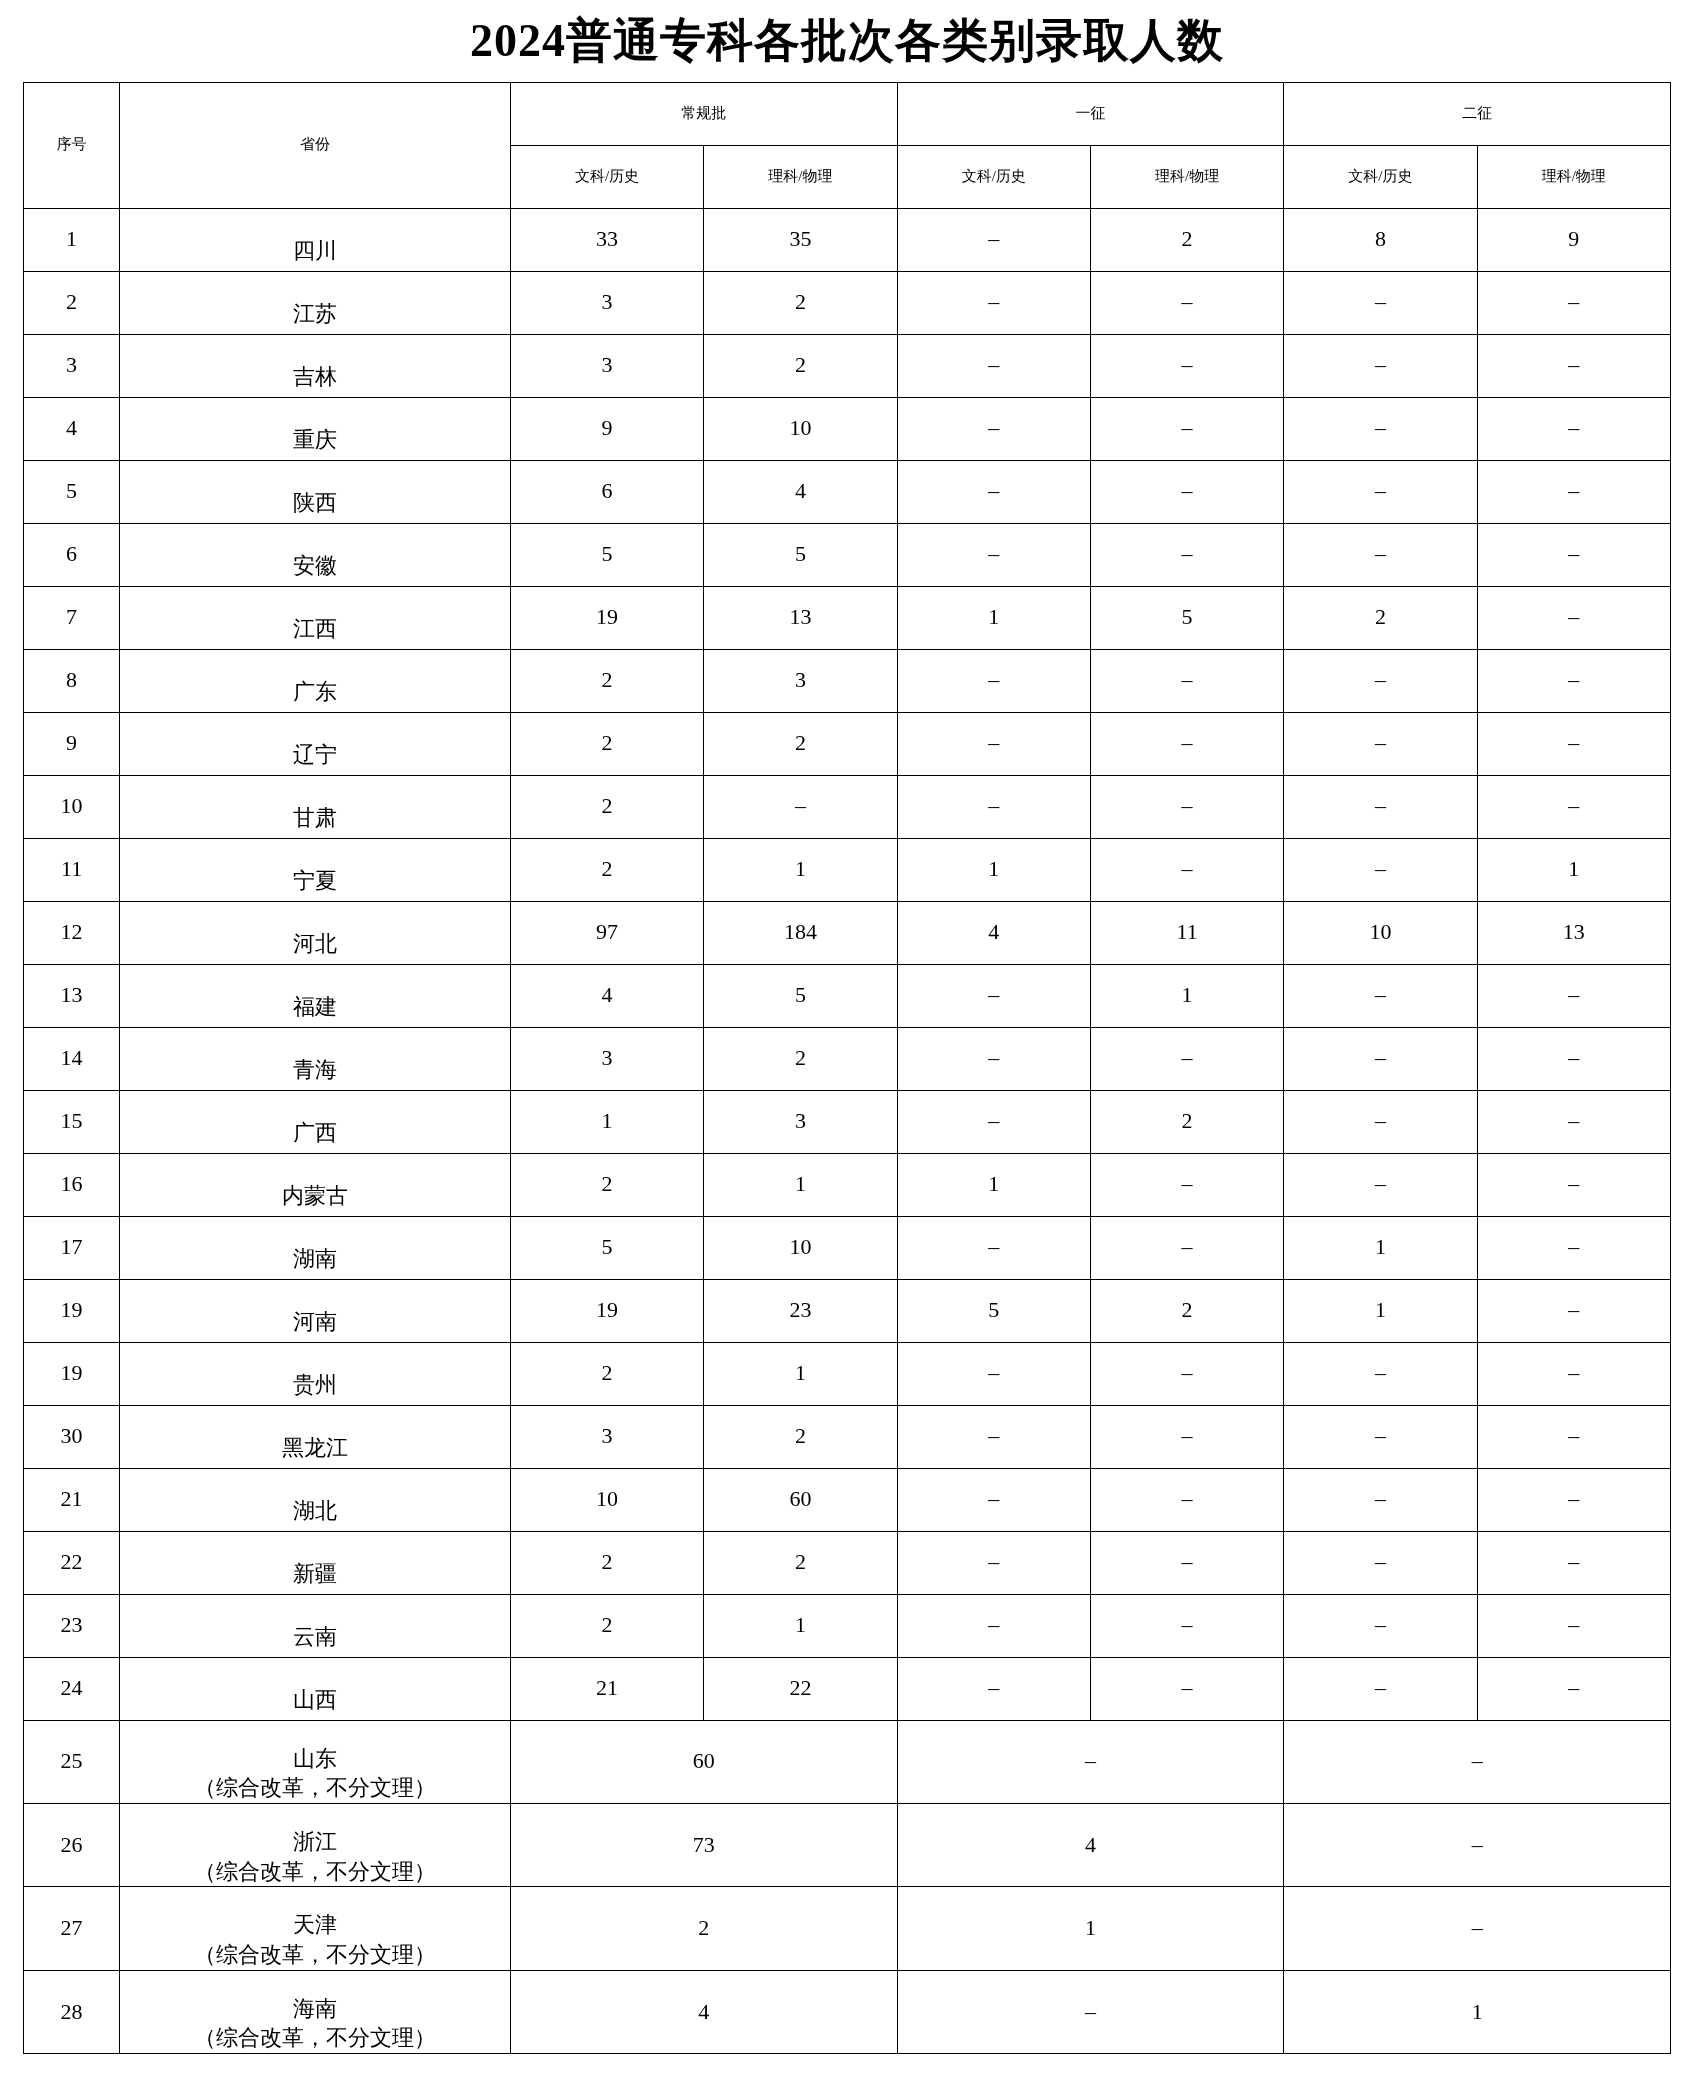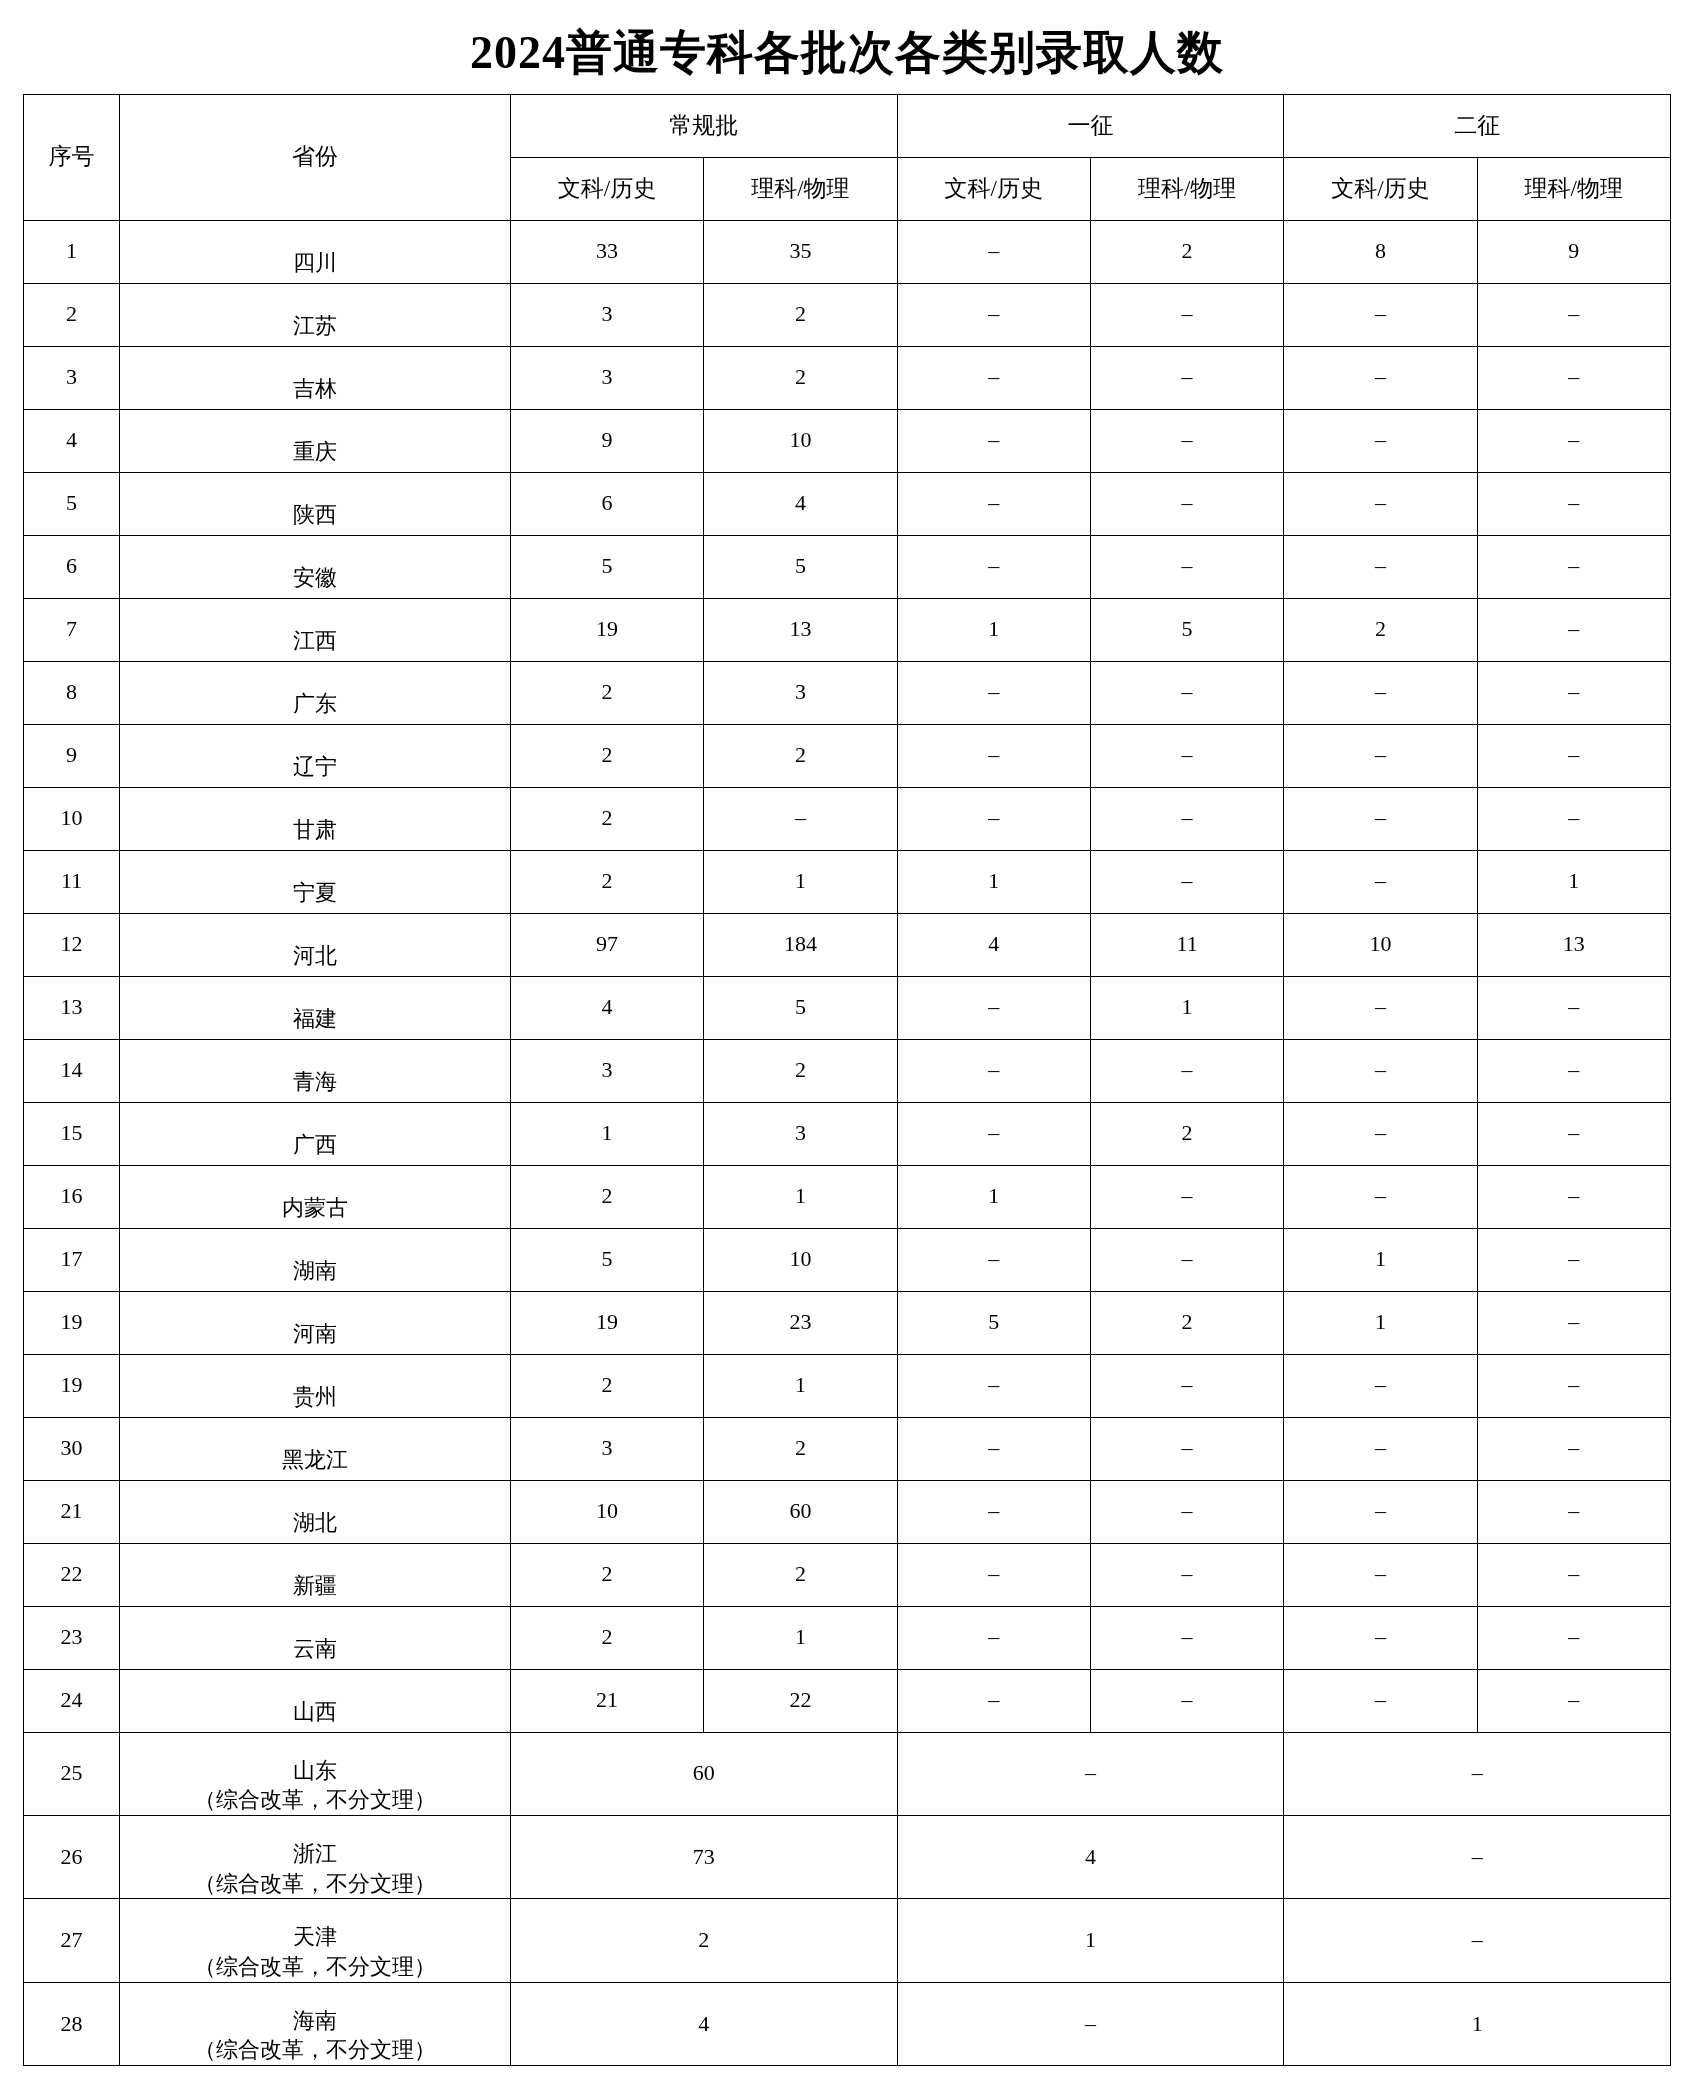--- a/index.html
+++ b/index.html
@@ -10,21 +10,21 @@
   body {
     width: 1694px;
     height: 2100px;
     font-family: "Liberation Serif", "DejaVu Serif", serif;
     color: #000000;
     overflow: hidden;
   }
   .page {
     width: 1694px;
     box-sizing: border-box;
-    padding: 18px 22px 0 22px;
+    padding: 6px 22px 0 22px;
   }
   .doc-title {
     text-align: center;
     font-size: 46px;
     font-weight: bold;
     letter-spacing: 1px;
     line-height: 1.25;
     margin: 6px 0 12px 0;
     font-family: "Liberation Serif", "DejaVu Serif", serif;
   }
@@ -39,21 +39,21 @@
     text-align: center;
     vertical-align: middle;
     font-size: 22px;
     font-weight: normal;
     padding: 0;
     height: 62px;
     line-height: 1.3;
     font-family: "Liberation Serif", "DejaVu Serif", serif;
   }
   table.main th {
-    font-size: 23px;
+    font-size: 15px;
   }
   .col-no { width: 96px; }
   .col-prov { width: 390px; }
   .col-d { width: 193px; }
   .prov-sub {
     display: block;
     font-size: 22px;
     line-height: 1.35;
   }
   .prov-main {

